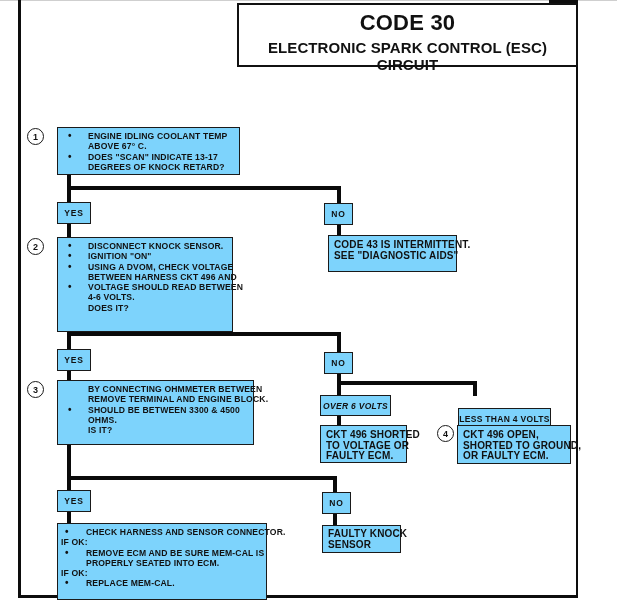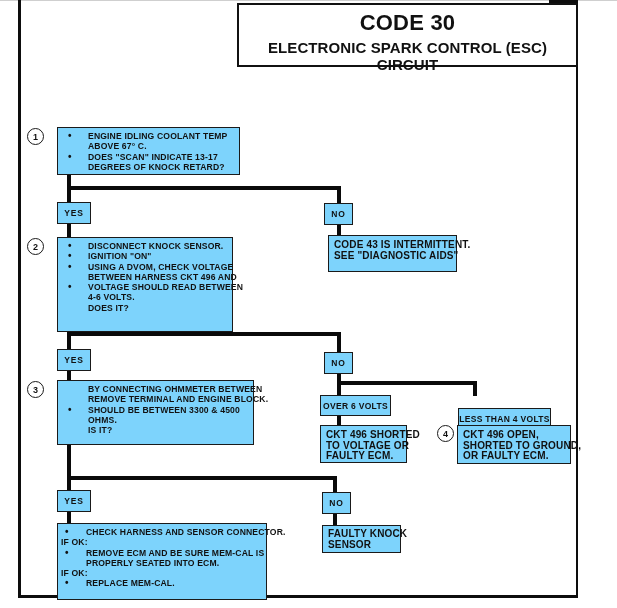--- a/index.html
+++ b/index.html
@@ -125,21 +125,21 @@
     <span>3</span>
   </div>
   <div class="box stepbox" style="left:57px;top:380px;width:197px;height:65px;">
     <div class="ln c">BY CONNECTING OHMMETER BETWEEN</div>
     <div class="ln c">REMOVE TERMINAL AND ENGINE BLOCK.</div>
     <div class="ln b"><span class="blt"></span><span>SHOULD BE BETWEEN 3300 &amp; 4500</span></div>
     <div class="ln c">OHMS.</div>
     <div class="ln c">IS IT?</div>
   </div>
 
-  <div class="box tag" style="left:320px;top:395px;width:71px;height:21px;letter-spacing:.3px;">
+  <div class="box tag" style="left:320px;top:395px;width:71px;height:21px;letter-spacing:.3px;font-style:italic;">
     <span>OVER 6 VOLTS</span>
   </div>
   <div class="box tag" style="left:458px;top:408px;width:93px;height:21px;letter-spacing:.3px;text-align:right;">
     <span>LESS THAN 4 VOLTS</span>
   </div>
 
   <div class="box resultbox" style="left:320px;top:425px;width:87px;height:38px;">
     <div class="ln">CKT 496 SHORTED</div>
     <div class="ln">TO VOLTAGE OR</div>
     <div class="ln">FAULTY ECM.</div>

